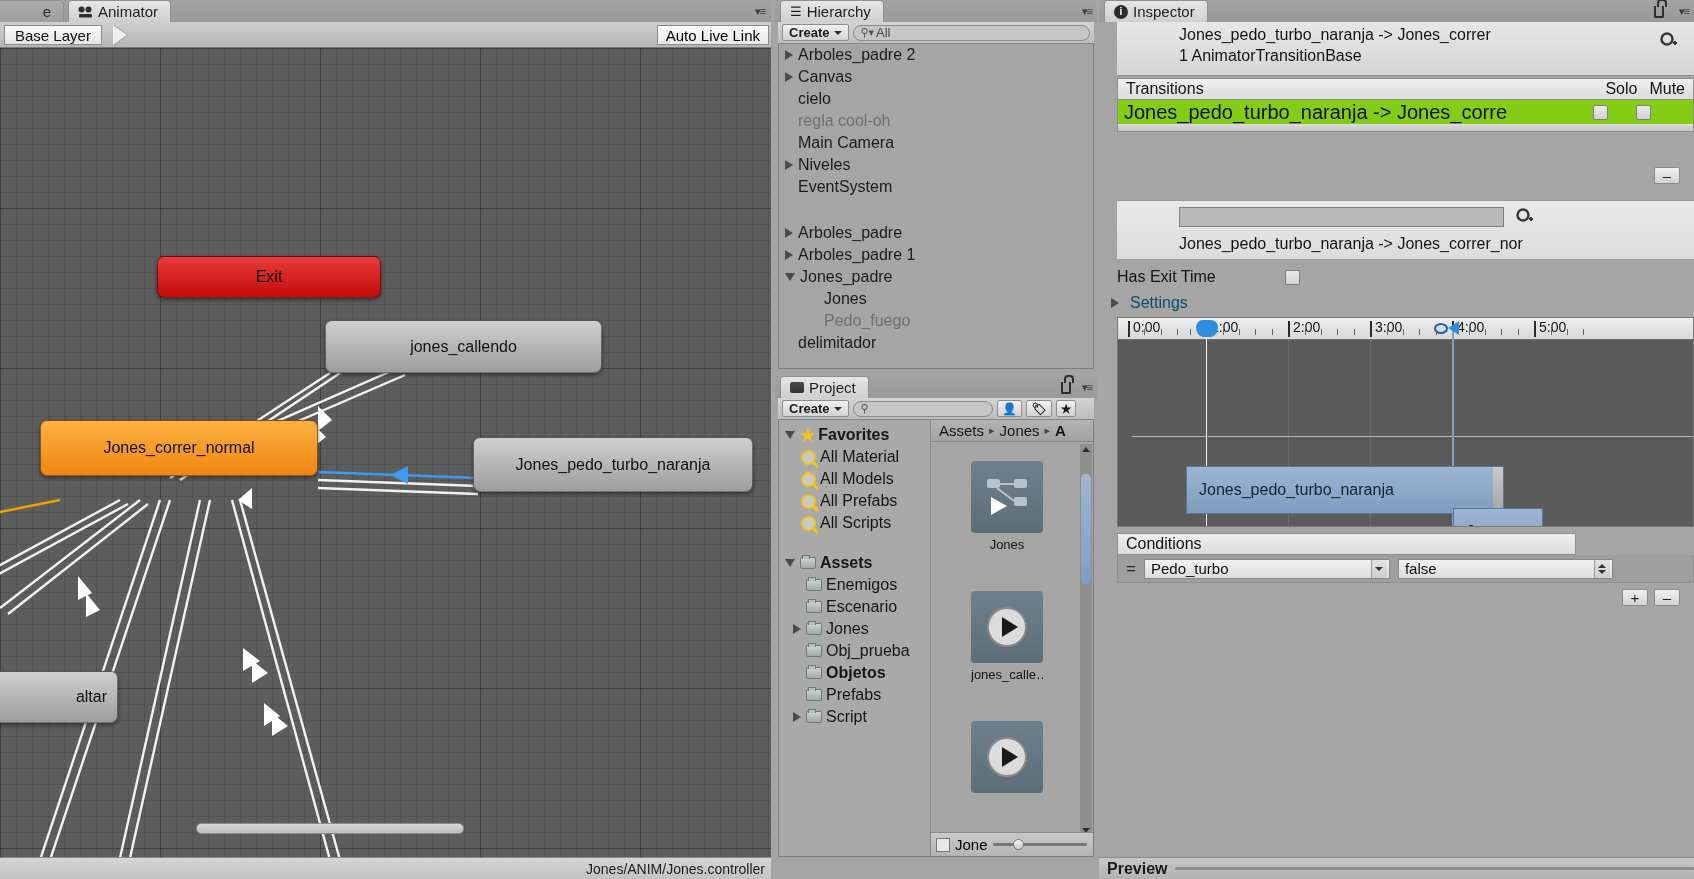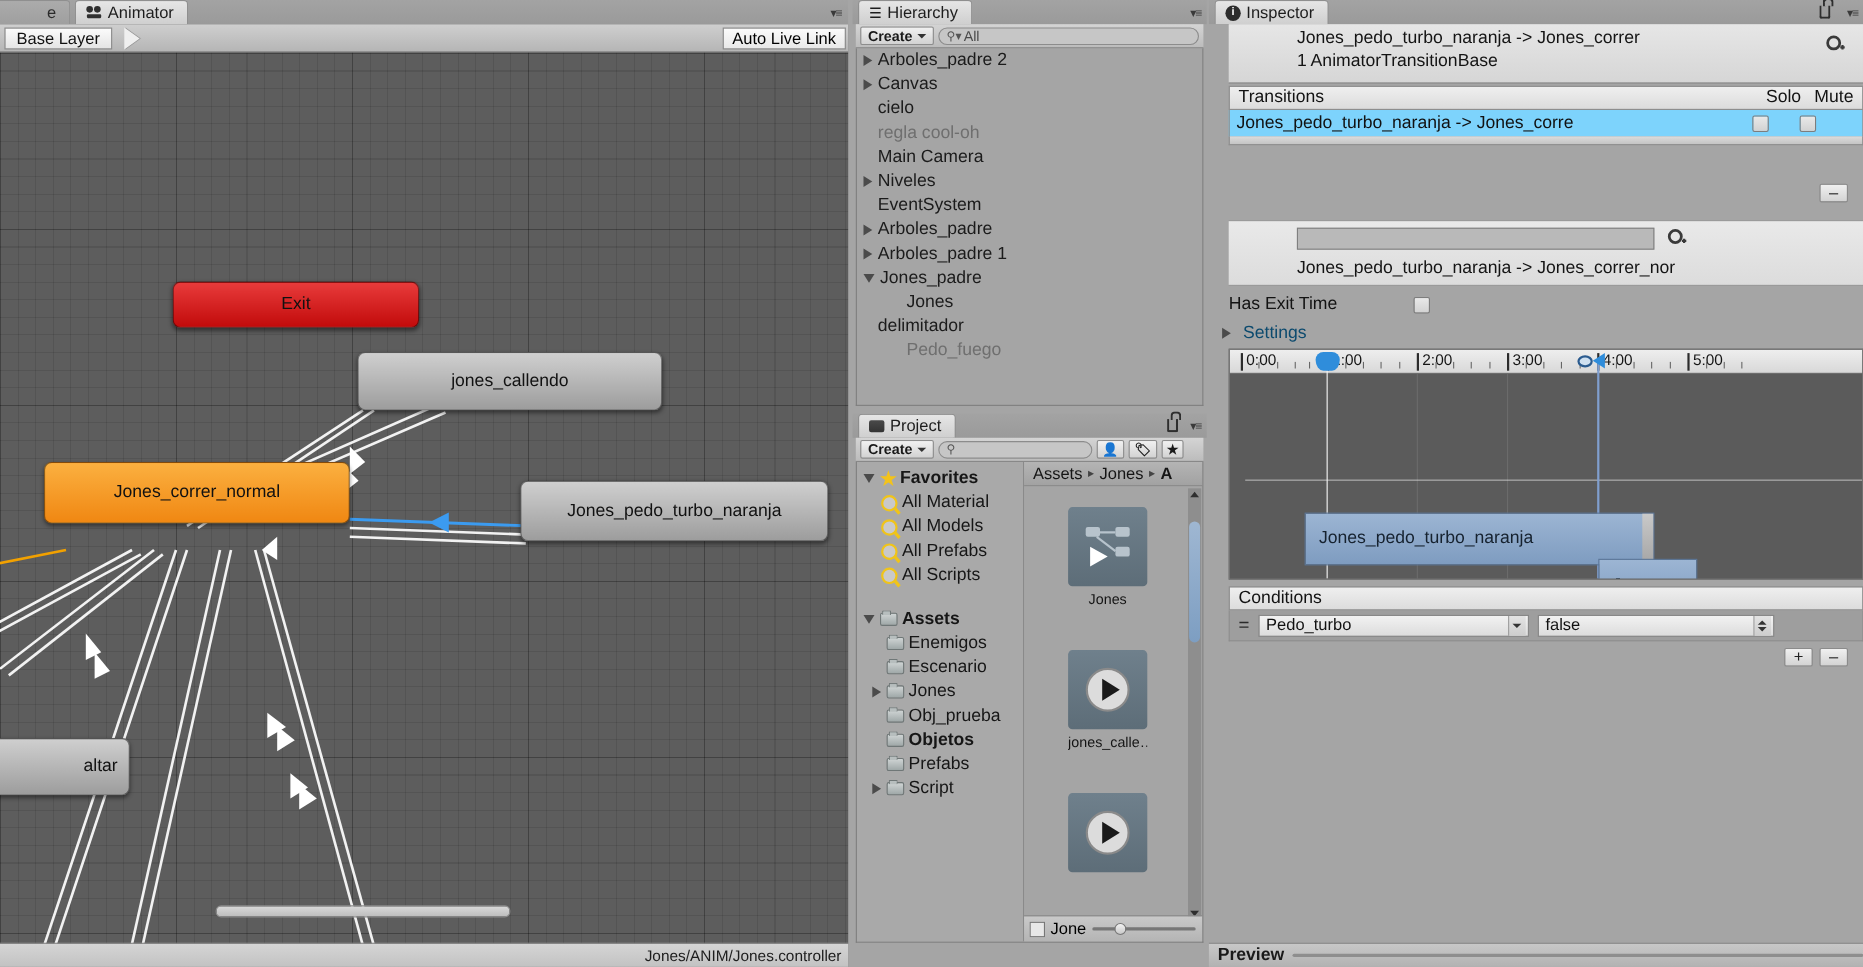--- a/index.html
+++ b/index.html
@@ -161,22 +161,22 @@
     padding:4px 0 0 62px; overflow:hidden;
   }
   #insp-head .l1{font-size:16px;color:#141414;white-space:nowrap;}
   #insp-head .l2{font-size:16px;color:#141414;margin-top:3px;white-space:nowrap;}
   .section-head{
     height:22px;background:linear-gradient(#efefef,#dcdcdc);
     border:1px solid #8e8e8e;display:flex;align-items:center;
     padding:0 8px;font-size:16px;color:#121212;justify-content:space-between;
   }
   .trow{
-    height:24px;background:#7dd3fc;border-left:1px solid #8e8e8e;border-right:1px solid #8e8e8e;
-    display:flex;align-items:center;padding:0 6px;font-size:16px;color:#111;
+    height:24px;background:#84cc16;border-left:1px solid #8e8e8e;border-right:1px solid #8e8e8e;
+    display:flex;align-items:center;padding:0 6px;font-size:20px;color:#111;
   }
   .cb{width:15px;height:15px;background:linear-gradient(#e9e9e9,#d2d2d2);border:1px solid #7d7d7d;border-radius:2px;flex:none;}
   .minus-btn{
     width:26px;height:17px;background:linear-gradient(#f0f0f0,#d3d3d3);
     border:1px solid #8b8b8b;border-radius:2px;
     display:flex;align-items:center;justify-content:center;font-size:15px;color:#222;
   }
   .plus-btn{
     width:26px;height:17px;background:linear-gradient(#f0f0f0,#d3d3d3);
     border:1px solid #8b8b8b;border-radius:2px;
@@ -374,43 +374,43 @@
             <span>Main Camera</span>
           </div>
           <div class="hrow" style="padding-left: 6px;">
             <span class="tri"></span>
             <span>Niveles</span>
           </div>
           <div class="hrow" style="padding-left: 6px;">
             <span class="tri blank"></span>
             <span>EventSystem</span>
           </div>
-          <div class="hrow" style="padding-left: 6px;">
+          <div class="hrow" style="padding-left: 6px; margin-top: 24px;">
             <span class="tri"></span>
             <span>Arboles_padre</span>
           </div>
           <div class="hrow" style="padding-left: 6px;">
             <span class="tri"></span>
             <span>Arboles_padre 1</span>
           </div>
           <div class="hrow" style="padding-left: 6px;">
             <span class="tri open"></span>
             <span>Jones_padre</span>
           </div>
           <div class="hrow" style="padding-left: 32px;">
             <span class="tri blank"></span>
             <span>Jones</span>
           </div>
-          <div class="hrow" style="padding-left: 6px;">
-            <span class="tri blank"></span>
-            <span>delimitador</span>
-          </div>
           <div class="hrow dim" style="padding-left: 32px;">
             <span class="tri blank"></span>
             <span>Pedo_fuego</span>
+          </div>
+          <div class="hrow" style="padding-left: 6px;">
+            <span class="tri blank"></span>
+            <span>delimitador</span>
           </div>
         </div>
     </div>
 
     <div class="panel" id="project">
       <div class="tabstrip" style="width:322px;">
         <div class="tab" style="left:5px;">
           <span style="display:inline-block;width:14px;height:11px;background:linear-gradient(#4a4a4a,#333);border-radius:2px;"></span>
           <span>Project</span>
         </div>
@@ -676,21 +676,21 @@
         <div id="endmarker"></div>
         <div id="clipbar">
           <span>Jones_pedo_turbo_naranja</span>
           <span class="cliphandle"></span>
         </div>
         <div id="clipbar2">
           <span>Jon</span>
         </div>
       </div>
 
-      <div class="section-head" style="position:absolute;left:18px;top:511px;width:577px;">
+      <div class="section-head" style="position:absolute;left:18px;top:511px;width:459px;">
         <span>Conditions</span>
       </div>
       <div style="position:absolute;left:18px;top:533px;width:577px;height:28px;background:#9e9e9e;border-left:1px solid #8e8e8e;border-right:1px solid #8e8e8e;border-bottom:1px solid #8e8e8e;display:flex;align-items:center;padding:0 8px;gap:8px;">
         <span style="font-size:17px;color:#2a2a2a;">=</span>
         <span class="dropdown" style="width:246px;">
           <span>Pedo_turbo</span>
           <span class="dd-arrowbox">
               <span style="width:0;height:0;border-left:4px solid transparent;border-right:4px solid transparent;border-top:4px solid #333;"></span>
             </span>
         </span>

